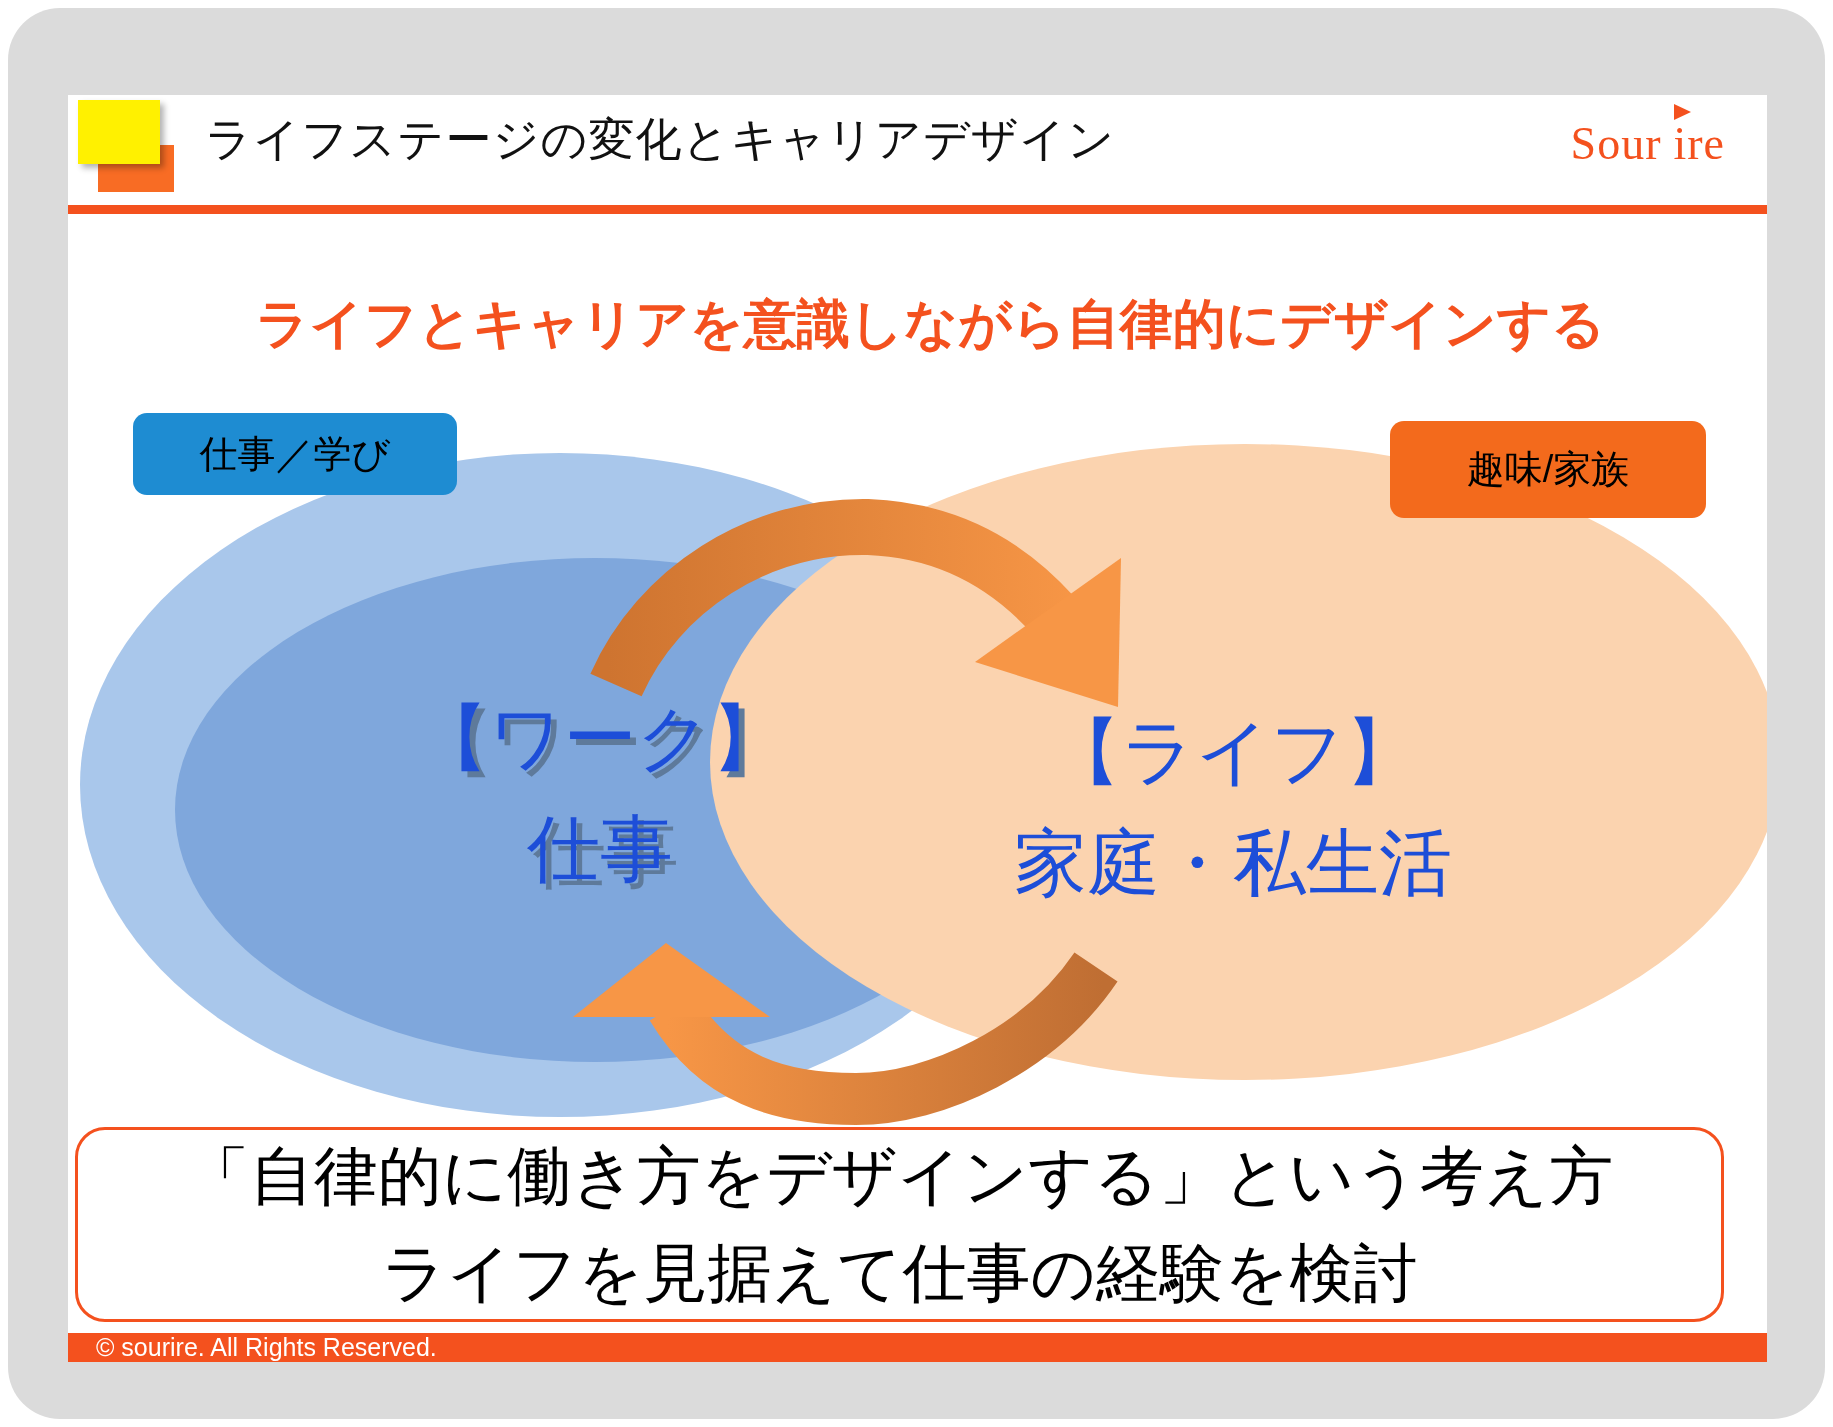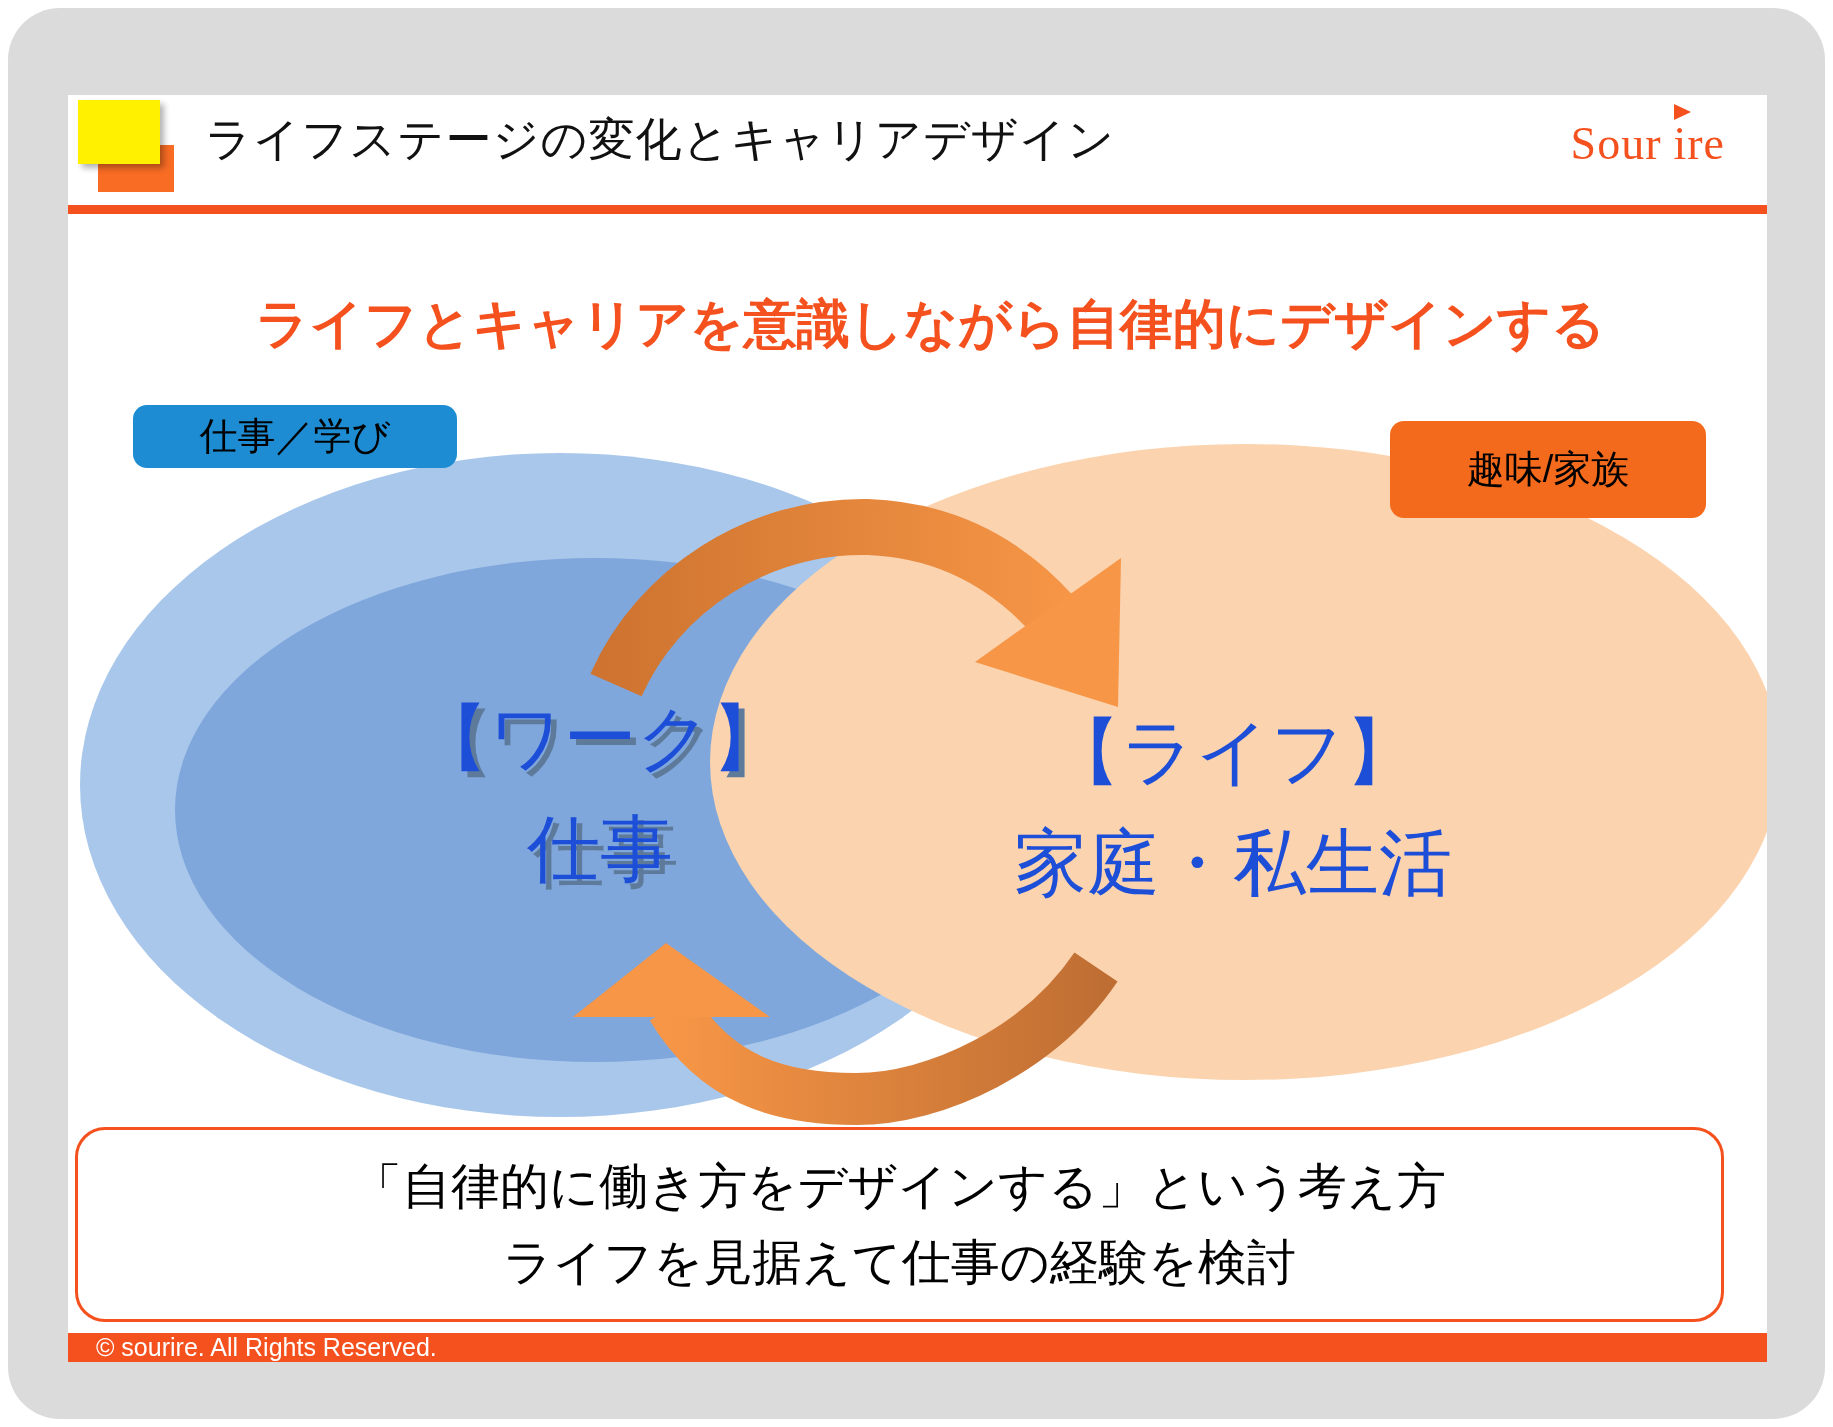--- a/index.html
+++ b/index.html
@@ -24,36 +24,36 @@
     border-left:17px solid var(--accent);}
   .rule{position:absolute;left:0;top:110px;width:100%;height:9px;background:var(--accent);}
 
   
   .subtitle{position:absolute;left:0;top:194px;width:100%;text-align:center;
     font-size:53px;font-weight:bold;color:var(--accent);z-index:2;white-space:nowrap;padding-left:13px;}
 
   
   .tag{position:absolute;display:flex;align-items:center;justify-content:center;
     color:#000;font-size:38px;border-radius:14px;z-index:3;white-space:nowrap;}
-  .tag-work{left:65px;top:310px;width:324px;height:63px;background:var(--label-blue);}
+  .tag-work{left:65px;top:318px;width:324px;height:82px;background:var(--label-blue);}
   .tag-life{left:1322px;top:326px;width:316px;height:97px;background:var(--label-orange);}
 
   
   .venn{position:absolute;left:0;top:0;width:1699px;height:1267px;z-index:1;pointer-events:none;}
   .vtext{position:absolute;z-index:2;text-align:center;color:#1d4ed8;
     font-size:73px;line-height:1.52;white-space:nowrap;}
   .vtext-work{left:232px;top:588px;width:600px;text-shadow:6px 6px 0 #5e7a9b;}
   .vtext-life{left:855px;top:602px;width:620px;}
 
   
   .summary{position:absolute;left:7px;top:1032px;width:1649px;height:195px;
     box-sizing:border-box;background:#fff;border:3px solid var(--accent);
     border-radius:30px;z-index:2;display:flex;flex-direction:column;
     justify-content:center;align-items:center;gap:10px;}
-  .summary div{font-size:49px;color:#000;white-space:nowrap;}
+  .summary div{font-size:64px;color:#000;white-space:nowrap;}
 
   
   .footerbar{position:absolute;left:0;top:1238px;width:100%;height:29px;
     background:var(--accent);z-index:2;display:flex;align-items:flex-start;}
   .footer-text{color:#fff;font-size:25px;margin-left:28px;white-space:nowrap;}
 </style>
 </head>
 <body>
 
 <div class="frame"></div>

